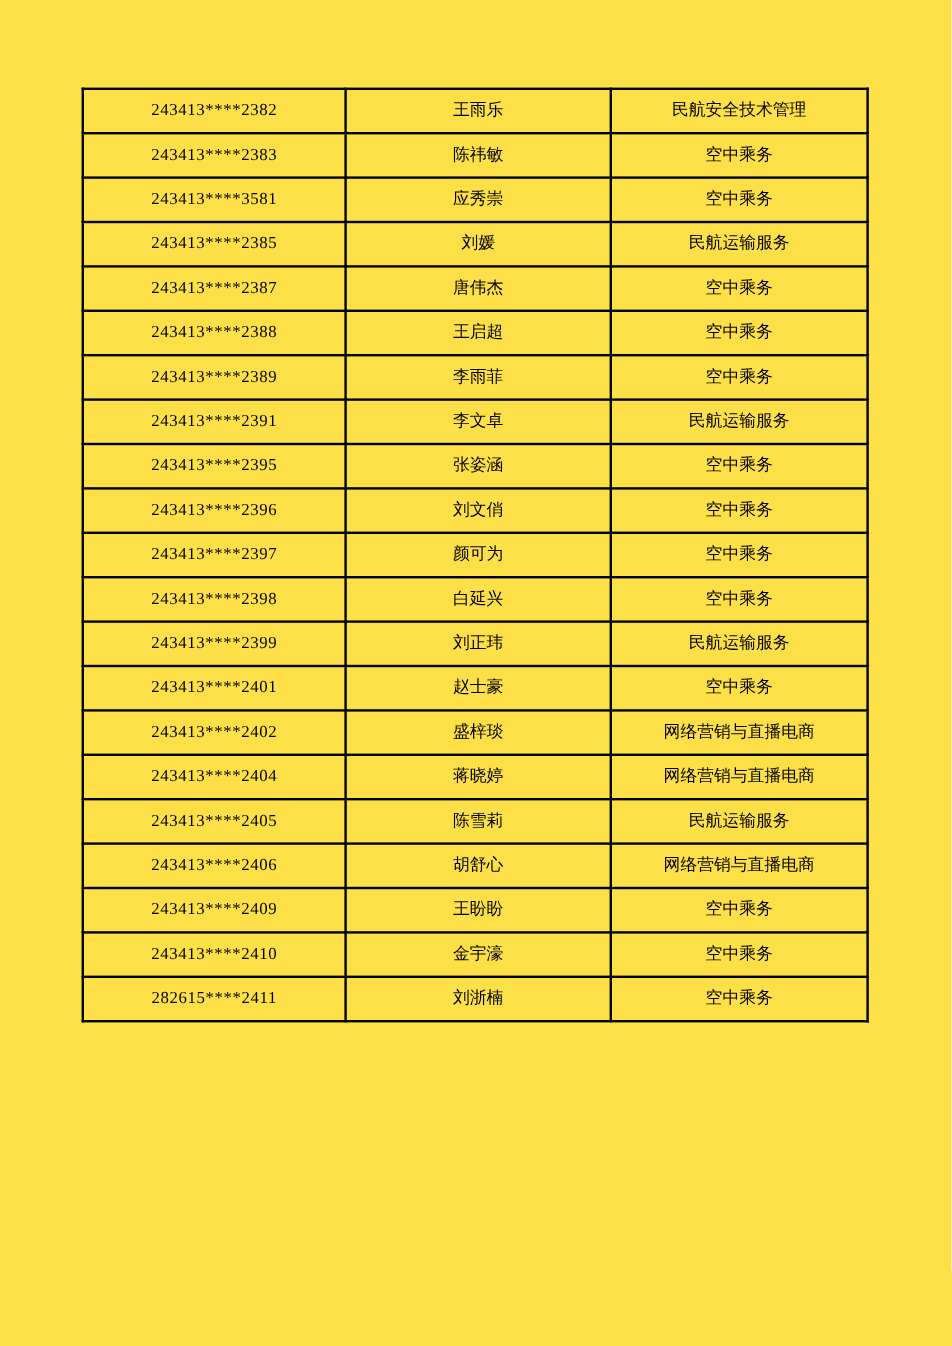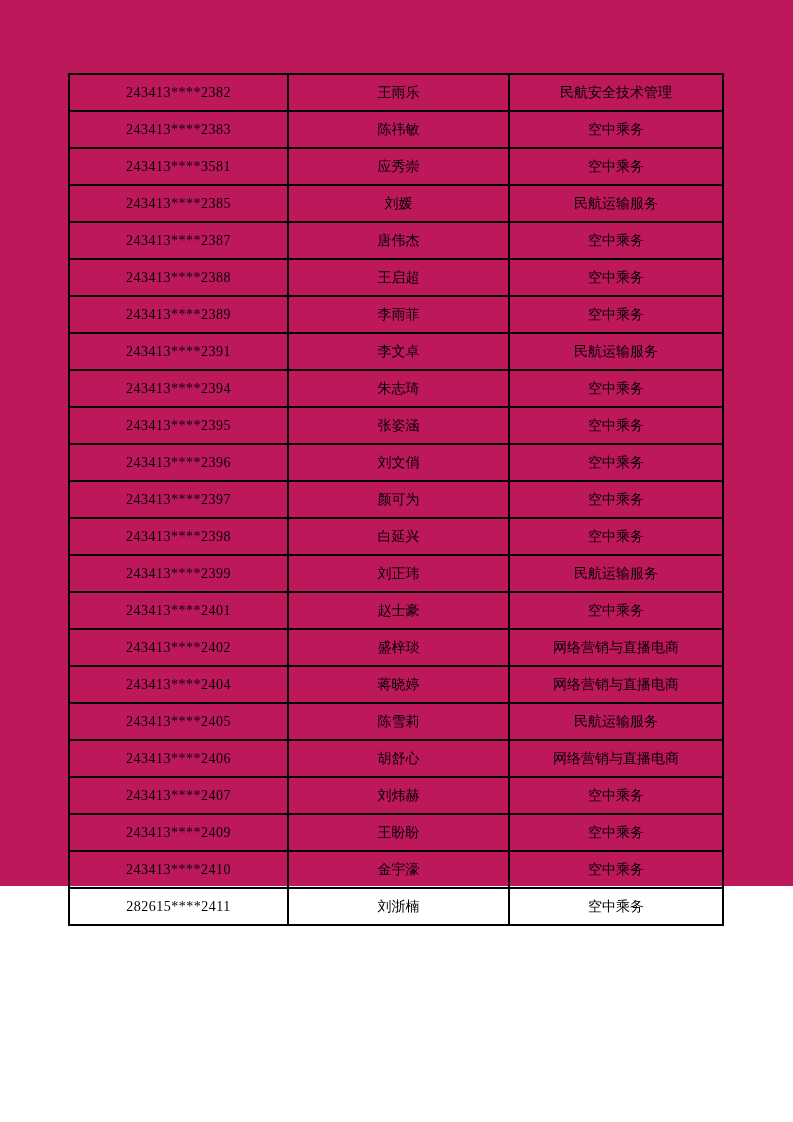--- a/index.html
+++ b/index.html
@@ -12,22 +12,22 @@
     height: 1122px;
     position: relative;
     font-family: "Liberation Serif", "DejaVu Serif", serif;
     color: #000000;
   }
   .page {
     position: absolute;
     left: 0;
     top: 0;
     width: 793px;
-    height: 886px;
-    background: #be185d;
+    height: 1122px;
+    background: #fde047;
   }
   table.roster {
     position: absolute;
     left: 68px;
     top: 73px;
     width: 654px;
     border-collapse: collapse;
     table-layout: fixed;
   }
   table.roster td {
@@ -92,25 +92,20 @@
           <td class="cell-id">243413****2389</td>
           <td class="cell-name">李雨菲</td>
           <td class="cell-major">空中乘务</td>
         </tr>
         <tr>
           <td class="cell-id">243413****2391</td>
           <td class="cell-name">李文卓</td>
           <td class="cell-major">民航运输服务</td>
         </tr>
         <tr>
-          <td class="cell-id">243413****2394</td>
-          <td class="cell-name">朱志琦</td>
-          <td class="cell-major">空中乘务</td>
-        </tr>
-        <tr>
           <td class="cell-id">243413****2395</td>
           <td class="cell-name">张姿涵</td>
           <td class="cell-major">空中乘务</td>
         </tr>
         <tr>
           <td class="cell-id">243413****2396</td>
           <td class="cell-name">刘文俏</td>
           <td class="cell-major">空中乘务</td>
         </tr>
         <tr>
@@ -147,25 +142,20 @@
           <td class="cell-id">243413****2405</td>
           <td class="cell-name">陈雪莉</td>
           <td class="cell-major">民航运输服务</td>
         </tr>
         <tr>
           <td class="cell-id">243413****2406</td>
           <td class="cell-name">胡舒心</td>
           <td class="cell-major">网络营销与直播电商</td>
         </tr>
         <tr>
-          <td class="cell-id">243413****2407</td>
-          <td class="cell-name">刘炜赫</td>
-          <td class="cell-major">空中乘务</td>
-        </tr>
-        <tr>
           <td class="cell-id">243413****2409</td>
           <td class="cell-name">王盼盼</td>
           <td class="cell-major">空中乘务</td>
         </tr>
         <tr>
           <td class="cell-id">243413****2410</td>
           <td class="cell-name">金宇濠</td>
           <td class="cell-major">空中乘务</td>
         </tr>
         <tr>

